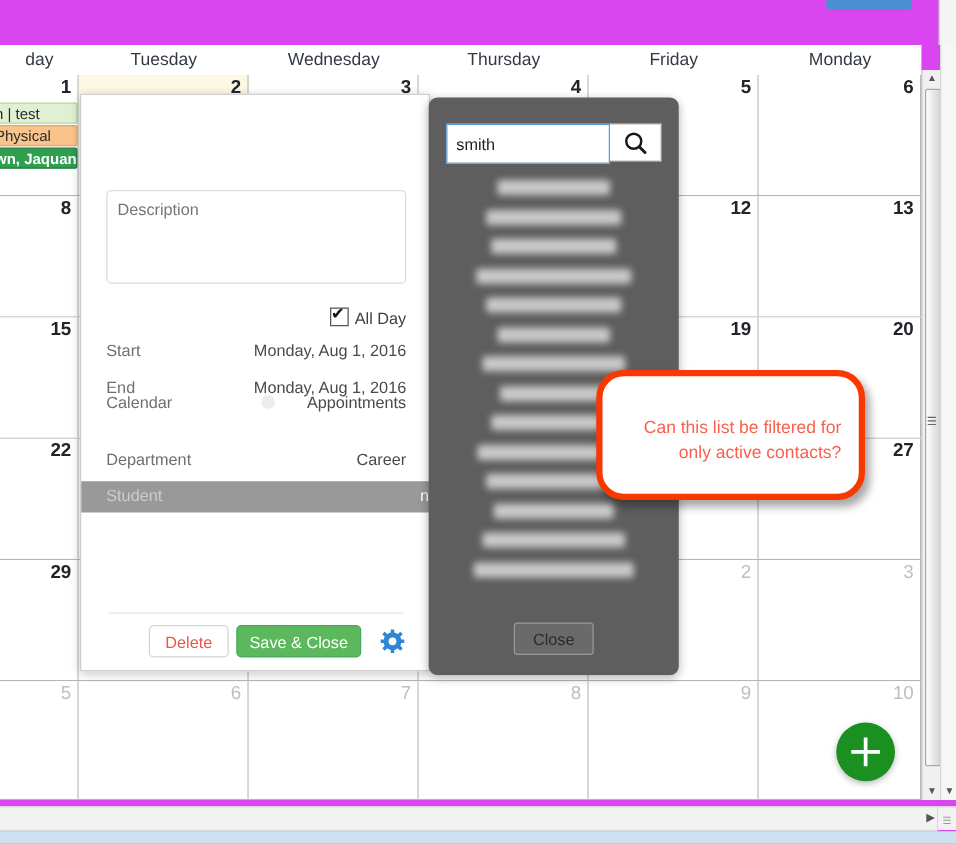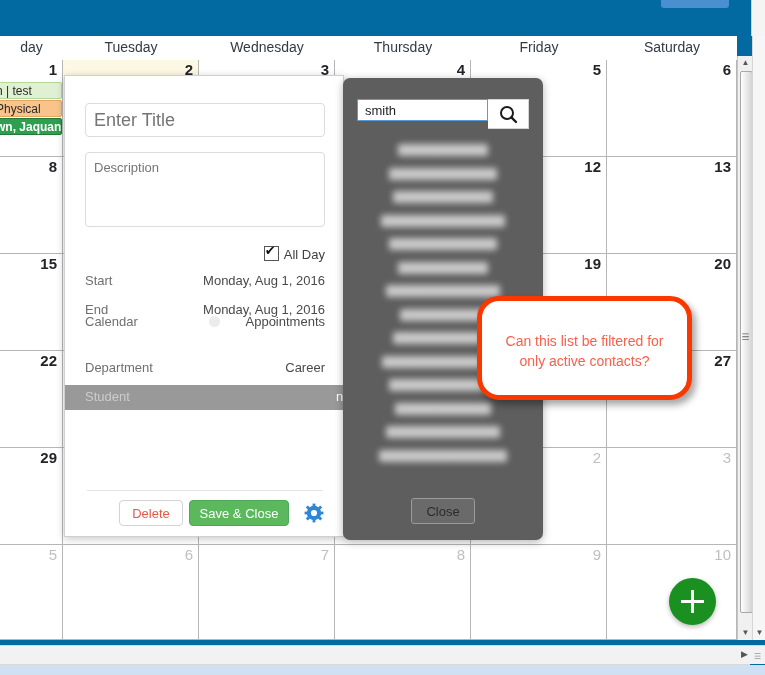--- a/index.html
+++ b/index.html
@@ -6,21 +6,21 @@
     margin: 0;
     padding: 0;
     background: #ffffff;
     font-family: "Liberation Sans", sans-serif;
   }
   #screen {
     position: relative;
     width: 765px;
     height: 675px;
     overflow: hidden;
-    background: #0369a1;
+    background: #d946ef;
   }
 
   
   .top-blue-btn {
     position: absolute;
     left: 661px;
     top: -12px;
     width: 68px;
     height: 20px;
     background: #4a90d0;
@@ -385,21 +385,21 @@
     position: absolute;
     left: 14px;
     top: 21px;
     width: 172px;
     height: 30px;
   }
   .search-input {
     position: absolute;
     left: 0; top: 0;
     width: 131px;
-    height: 22px;
+    height: 32px;
     box-sizing: border-box;
     border: 1px solid #5b9bd5;
     background: #ffffff;
     font-size: 13px;
     color: #222;
     padding-left: 7px;
     font-family: "Liberation Sans", sans-serif;
     outline: none;
   }
   .search-go {
@@ -458,21 +458,21 @@
     border: 5px solid #f93800;
     border-radius: 22px;
     box-shadow: 4px 5px 7px rgba(0,0,0,0.35);
     box-sizing: border-box;
   }
   .callout-text {
     position: absolute;
     left: 14px;
     top: 30px;
     width: 177px;
-    text-align: center;
+    text-align: right;
     color: #f9604b;
     font-size: 14px;
     line-height: 20px;
   }
 
   
   .fab {
     position: absolute;
     left: 669px;
     top: 578px;
@@ -499,21 +499,21 @@
   <div class="top-blue-btn"></div>
   <div class="top-right-pane"></div>
 
   <div class="cal">
     <div class="cal-header">
         <div class="dow" style="left: 0px; width: 63px;">day</div>
         <div class="dow" style="left: 63px; width: 136px;">Tuesday</div>
         <div class="dow" style="left: 199px; width: 136px;">Wednesday</div>
         <div class="dow" style="left: 471px; width: 136px;">Friday</div>
         <div class="dow" style="left: 335px; width: 136px;">Thursday</div>
-        <div class="dow" style="left: 607px; width: 130px;">Saturday</div>
+        <div class="dow" style="left: 607px; width: 130px;">Monday</div>
       </div>
     <div class="cal-grid">
         <div class="cal-row" style="top: 0px; height: 97px;">
           <div class="cal-cell" style="left: 0px; width: 63px;">
             <div class="daynum">1</div>
             <div class="chip chip-green-light" style="top: 22px; left: -8px; width: 70px;">n | test</div>
             <div class="chip chip-orange" style="top: 40px; left: -8px; width: 70px;">Physical</div>
             <div class="chip chip-green-dark" style="top: 58px; left: -8px; width: 70px;">wn, Jaquan</div>
           </div>
           <div class="cal-cell today" style="left: 63px; width: 136px;">
@@ -645,21 +645,20 @@
   <div class="vscroll-outer">
     <div class="sb-arrow" style="bottom:0;">▼</div>
   </div>
   <div class="hscroll">
     <div class="hscroll-arrow">▶</div>
   </div>
   <div class="corner-grip">☰</div>
   <div class="bottom-blue-strip"></div>
 
   <div class="event-dialog">
-    <input class="title-input" type="text" placeholder="Enter Title" style="">
     <textarea class="desc-input" placeholder="Description" style=""></textarea>
 
     <div class="allday-row">
       <span class="chk"></span><span>All Day</span>
     </div>
 
     <div id="dialog-fields">
         <div class="frow" style="top: 193px;">
           <div class="flabel">Start</div>
           <div class="fvalue">Monday, Aug 1, 2016</div>

